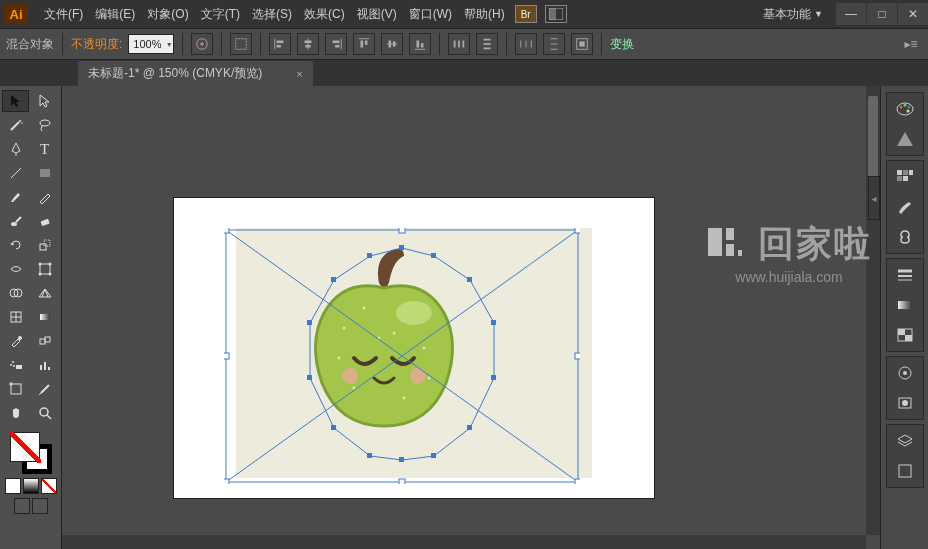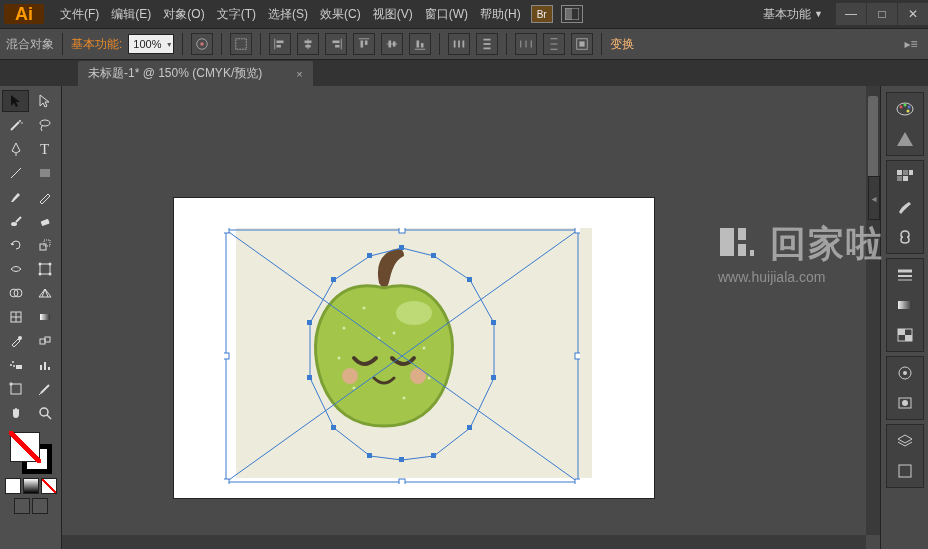--- a/index.html
+++ b/index.html
@@ -1,38 +1,38 @@
 <!DOCTYPE html>
 <html><head>
 <meta charset="utf-8">
 <style>
   * { box-sizing: border-box; margin: 0; padding: 0; font-family: "Microsoft YaHei", sans-serif; }
   body { width: 928px; height: 549px; background: #333; overflow: hidden; position: relative; }
 
   
   .menubar { height: 28px; background: #333; display: flex; align-items: center; padding-left: 4px; color: #ccc; font-size: 12px; }
-  .ai-logo { width: 40px; height: 20px; background: #5a2d00; color: #ff9a00; font-weight: bold; font-size: 18px; display: flex; align-items: center; justify-content: center; margin-right: 10px; border-radius: 2px; }
+  .ai-logo { width: 24px; height: 20px; background: #5a2d00; color: #ff9a00; font-weight: bold; font-size: 13px; display: flex; align-items: center; justify-content: center; margin-right: 10px; border-radius: 2px; }
   .menu-item { padding: 0 6px; cursor: default; }
   .menu-spacer { flex: 1; }
   .menu-badge { width: 22px; height: 18px; background: #6a4a1a; border: 1px solid #888; margin: 0 4px; display: flex; align-items: center; justify-content: center; font-size: 10px; color: #eee; }
   .menu-square { width: 22px; height: 18px; border: 1px solid #888; margin: 0 4px; display: flex; align-items: center; justify-content: center; }
   .workspace-label { color: #ccc; font-size: 12px; padding: 0 4px; display: flex; align-items: center; margin-left: 24px; }
   .win-controls { display: flex; margin-left: 8px; }
   .win-btn { width: 30px; height: 22px; background: #444; display: flex; align-items: center; justify-content: center; color: #ccc; font-size: 12px; margin-left: 1px; }
   .win-btn.close { }
 
   
   .optbar { height: 32px; background: #4a4a4a; border-top: 1px solid #222; border-bottom: 1px solid #222; display: flex; align-items: center; padding: 0 6px; color: #ccc; font-size: 12px; gap: 6px; }
   .opt-label { color: #bbb; }
   .opacity-label { color: #e88a2a; }
   .opacity-input { width: 46px; height: 20px; background: #eee; border: 1px solid #222; font-size: 11px; padding-left: 4px; color: #222; display: flex; align-items: center; justify-content: space-between; }
   .opacity-input .chev { font-size: 8px; color: #555; padding-right: 2px; }
   .opt-btn { width: 22px; height: 22px; border: 1px solid #2a2a2a; background: #4a4a4a; display: flex; align-items: center; justify-content: center; color: #aaa; font-size: 13px; }
   .opt-sep { width: 1px; height: 22px; background: #2a2a2a; margin: 0 2px; }
-  .transform-label { color: #fdba74; }
+  .transform-label { color: #86efac; }
   .opt-menu-right { margin-left: auto; width: 22px; height: 22px; display:flex; align-items:center; justify-content:center; color:#aaa; }
 
   
   .tabbar { height: 26px; background: #333; display: flex; align-items: flex-end; padding-left: 78px; }
   .tab { background: #4a4a4a; color: #c8c8c8; font-size: 12px; padding: 4px 10px; display: flex; align-items: center; border-top-left-radius: 2px; border-top-right-radius: 2px; gap: 24px; }
   .tab .close { margin-left: 10px; font-size: 11px; color: #aaa; }
 
   
   .main { position: absolute; top: 86px; left: 0; right: 0; bottom: 0; display: flex; }
 
@@ -67,21 +67,21 @@
   .sel-box { position: absolute; left: 50px; top: 30px; width: 356px; height: 256px; }
   .arrow { position: absolute; left: 530px; top: 350px; }
 
   
   .dock { width:48px; background:#4a4a4a; border-left:1px solid #222; display:flex; flex-direction:column; align-items:center; padding-top:6px; gap:4px; }
   .dock-group { width:38px; background:#414141; border:1px solid #2a2a2a; display:flex; flex-direction:column; align-items:center; padding:3px 0; gap:4px; }
   .dock-btn { width:28px; height:26px; display:flex; align-items:center; justify-content:center; color:#ccc; }
   .dock-expand { width:12px; height:44px; background:#3a3a3a; position:absolute; right:48px; top:90px; border:1px solid #222; display:flex; align-items:center; justify-content:center; color:#888; font-size:10px; }
 
   
-  .watermark { position:absolute; right:44px; top:220px; color: rgba(220,220,220,0.6); text-align:left; pointer-events:none; }
+  .watermark { position:absolute; right:56px; top:220px; color: rgba(220,220,220,0.6); text-align:center; pointer-events:none; }
   .watermark .big { font-size:36px; font-weight:bold; color: rgba(200,200,200,0.7); letter-spacing:2px; }
   .watermark .url { font-size:14px; color: rgba(200,200,200,0.55); }
   .wm-logo { display:inline-block; vertical-align:middle; margin-right:8px; }
 
 </style>
 </head>
 <body>
 
 <div class="menubar">
   <div class="ai-logo">Ai</div>
@@ -109,21 +109,21 @@
   <div class="win-controls">
     <div class="win-btn">—</div>
     <div class="win-btn">□</div>
     <div class="win-btn close">✕</div>
   </div>
 </div>
 
 <div class="optbar">
   <span class="opt-label">混合对象</span>
   <div class="opt-sep"></div>
-  <span class="opacity-label">基本功能:</span>
+  <span class="opacity-label">不透明度:</span>
   <div class="opacity-input">
     <span>100%</span>
     <span class="chev">▾</span>
   </div>
   <div class="opt-sep"></div>
   <div class="opt-btn">
     <svg viewBox="0 0 16 16" width="14" height="14">
         <circle cx="8" cy="8" r="6" fill="none" stroke="#aaa"></circle>
         <circle cx="8" cy="8" r="2" fill="#c77"></circle>
       </svg>

